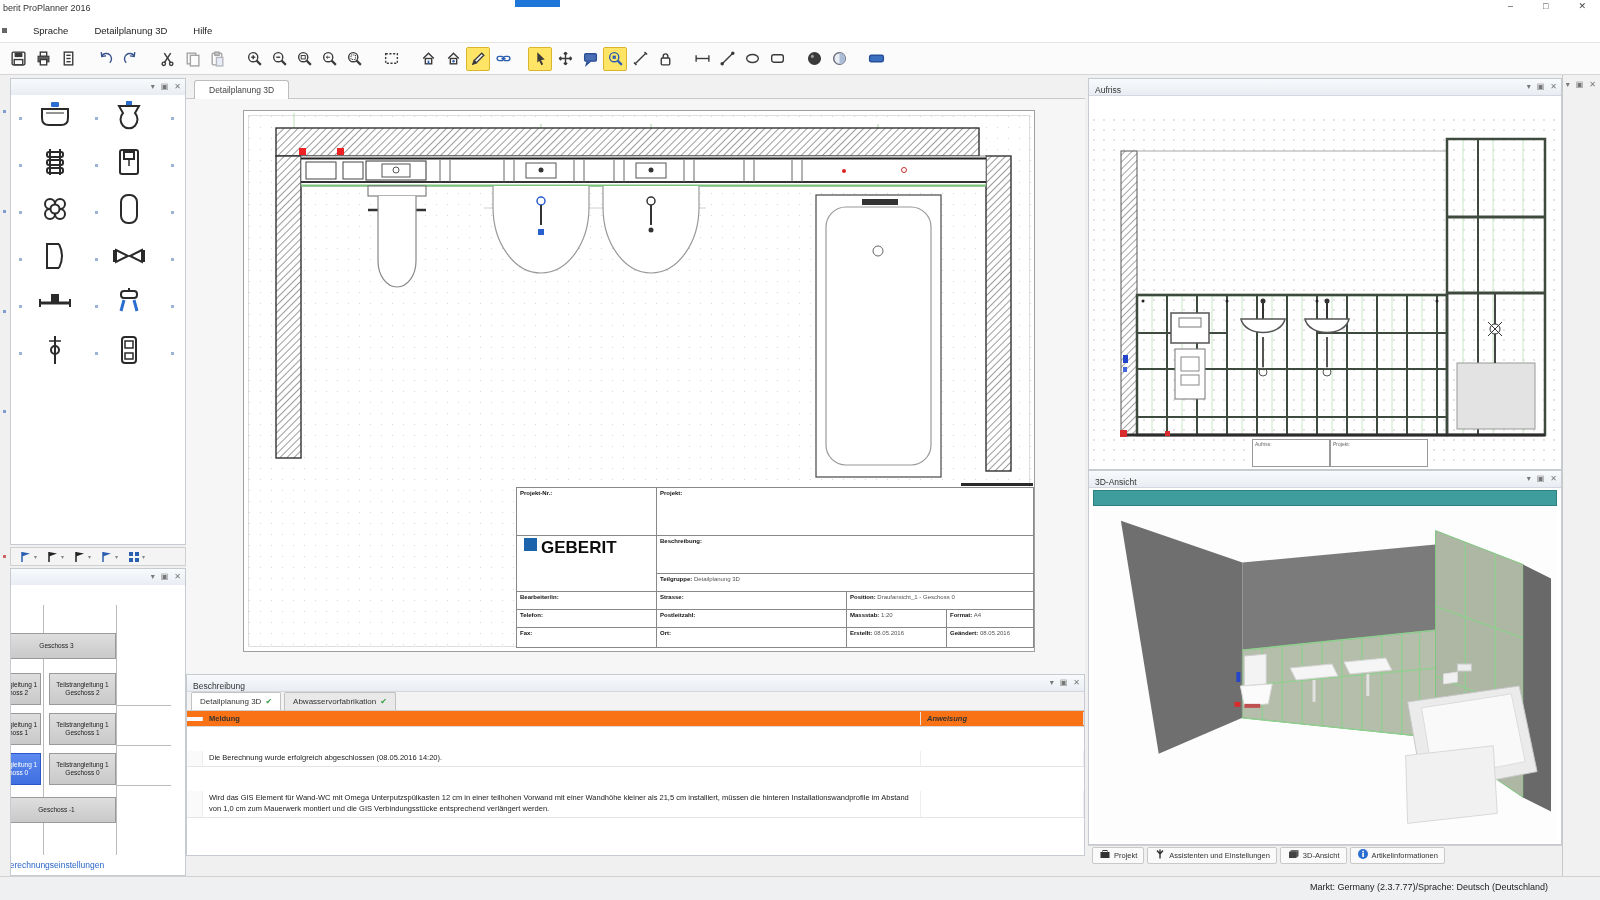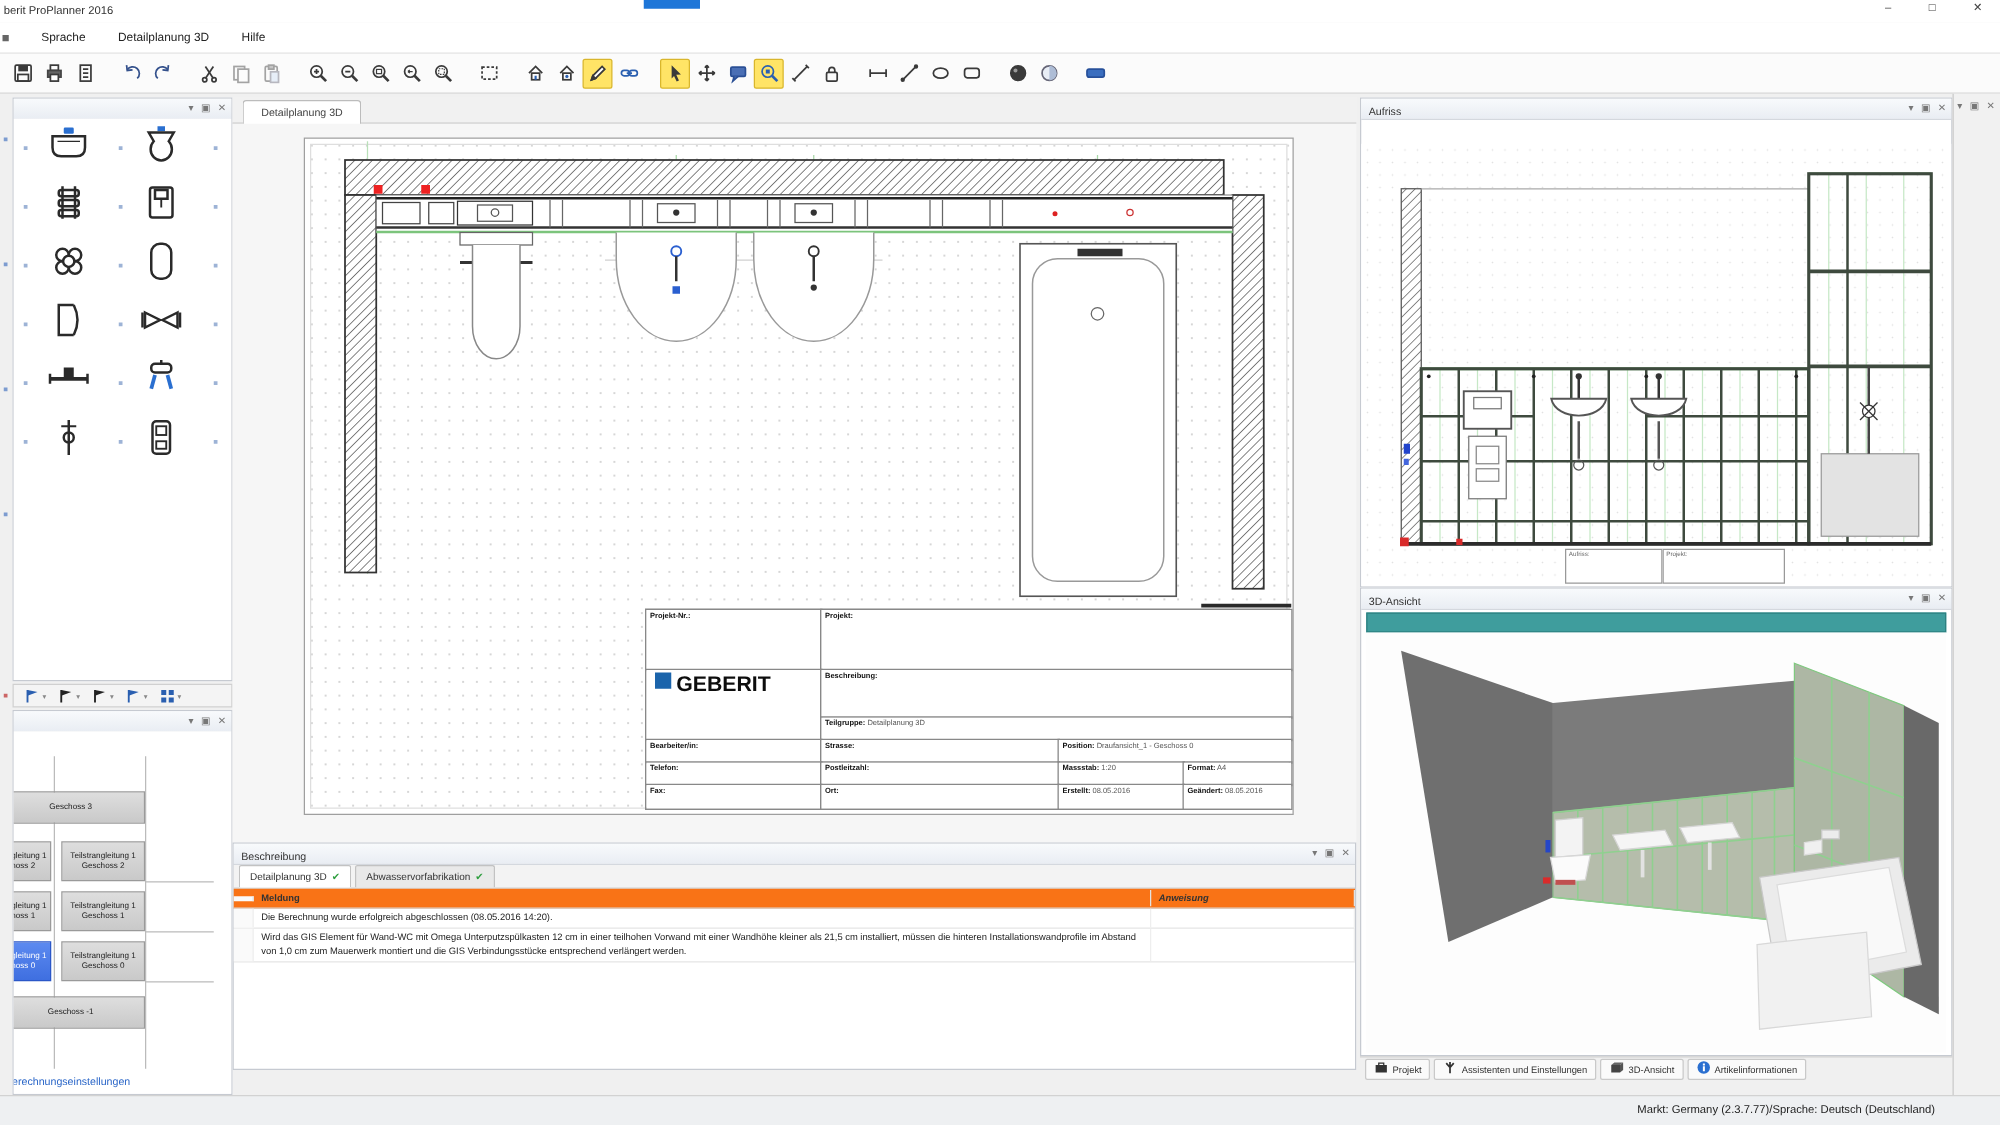--- a/index.html
+++ b/index.html
@@ -59,21 +59,21 @@
   .geb-sq{width:13px;height:13px;background:#1b64ab;margin:0 4px 0 4px;flex:none;}
   .geb-txt{font-weight:bold;font-size:17px;color:#0d0d0d;letter-spacing:0;}
   .tb-dash{position:absolute;left:774px;top:382px;width:72px;height:3px;background:#2a2a2a;}
   
   .mtabs{height:18px;background:#f3f3f3;border-bottom:1px solid #cfcfcf;display:flex;align-items:flex-end;padding-left:4px;}
   .mtab{height:17px;display:inline-flex;align-items:center;font-size:8px;padding:0 8px;border:1px solid #c2c2c2;border-bottom:none;background:#e9e9e9;color:#333;margin-right:3px;border-radius:2px 2px 0 0;}
   .mtab.active{background:#fff;}
   .check{color:#2e9e3e;margin-left:4px;font-size:8px;}
   .mth{display:flex;height:15px;background:#f97316;border-bottom:1px solid #d9d9d9;font-size:7.5px;color:#333;font-weight:bold;align-items:center;}
   .mth div{padding:2px 6px;box-sizing:border-box;border-right:1px solid #e2e2e2;}
-  .mrow{display:flex;border-bottom:1px solid #e5e5e5;font-size:7.5px;color:#222;line-height:1.45;}
+  .mrow{display:flex;border-bottom:1px solid #e5e5e5;font-size:7.5px;color:#222;line-height:1.45;margin-top:24px;}
   .mrow div{padding:2px 6px;box-sizing:border-box;border-right:1px solid #eee;}
   .mc-gut{width:16px;flex:none;background:#fafafa;}
   .mc-meld{width:718px;flex:none;}
   .mc-anw{flex:1;font-style:italic;}
   
   .atabstrip{height:20px;background:#f4f4f4;border-bottom:1px solid #cccccc;display:flex;align-items:flex-end;padding-left:6px;}
   .atab{height:19px;background:#fff;border:1px solid #bbb;border-bottom:none;font-size:8px;color:#333;display:inline-flex;align-items:center;padding:0 8px;gap:6px;border-radius:2px 2px 0 0;}
   .atab .x{color:#555;font-size:7px;}
   .acontent{position:absolute;left:0;top:36px;right:0;bottom:0;background:#fff;background-image:radial-gradient(#e2e2e2 0.7px,transparent 0.8px);background-size:10px 10px;overflow:hidden;}
   .atable-cell{position:absolute;background:#fff;border:1px solid #999;font-size:5px;color:#666;padding:1px 2px;box-sizing:border-box;}

